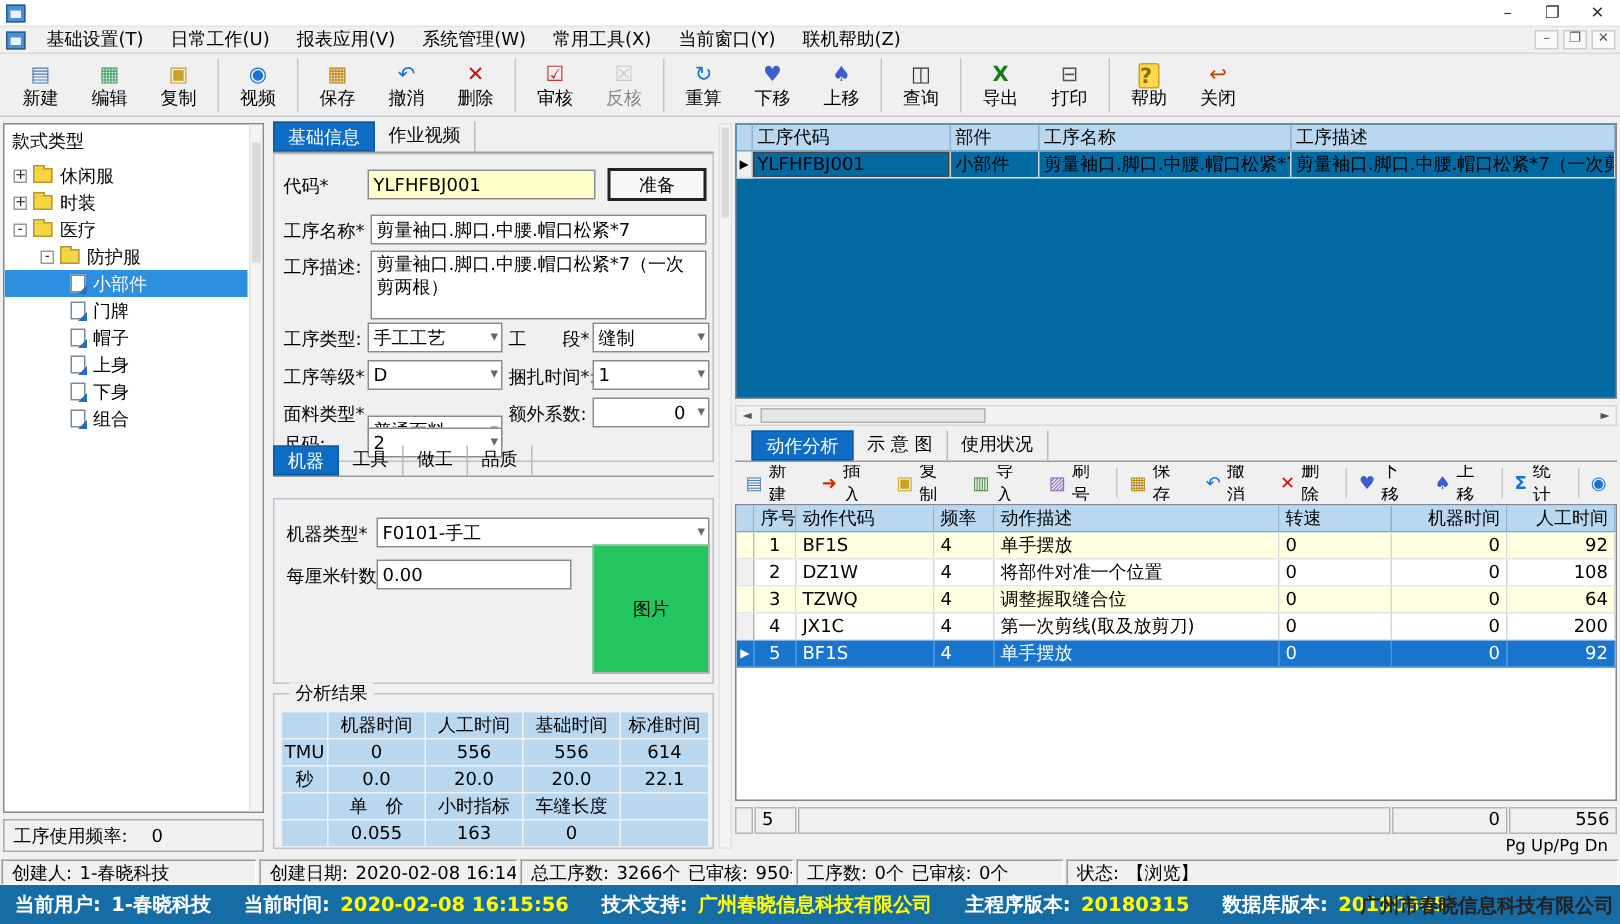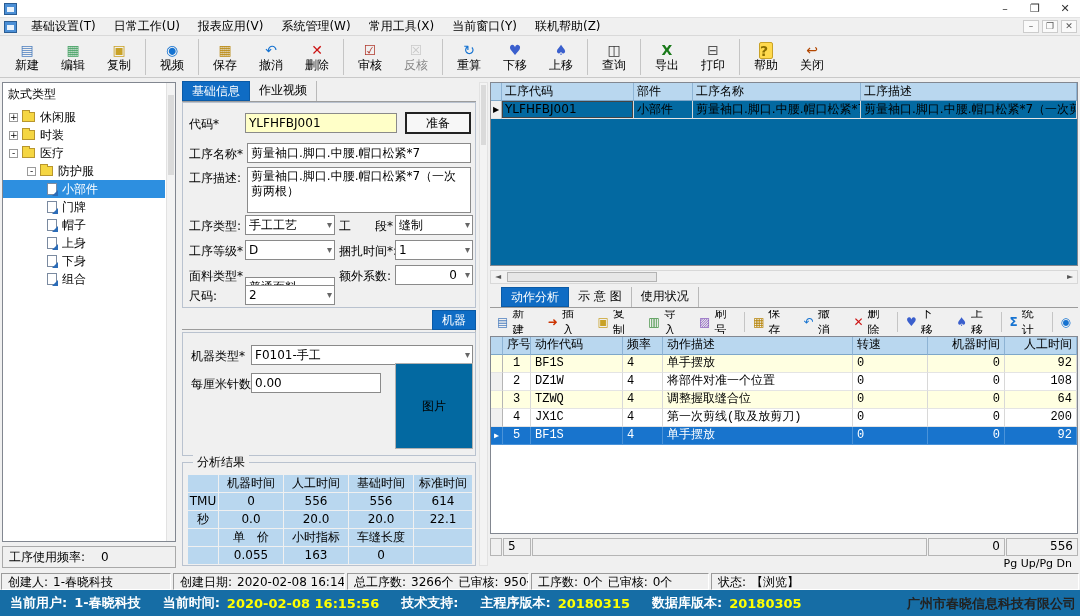--- a/index.html
+++ b/index.html
@@ -56,23 +56,23 @@
 .grp{position:absolute;left:2px;background:#f0f0f0;border:1px solid #b9c2cf;}
 .grp1{top:24px;width:294px;height:206px;}
 .f-lb{position:absolute;white-space:pre;line-height:14px;}
 .f-in{position:absolute;height:20px;border:1px solid #8a8a8a;background:#fff;display:flex;align-items:center;padding:0 3px;overflow:hidden;white-space:nowrap;}
 .f-in.yellow{background:#ffffc8;}
 .f-area{position:absolute;border:1px solid #8a8a8a;background:#fff;padding:1px 3px;line-height:15px;overflow:hidden;}
 .f-sel{position:absolute;height:20px;border:1px solid #8a8a8a;background:#fff;display:flex;align-items:center;padding:0 15px 0 3px;overflow:hidden;white-space:nowrap;}
 .f-sel::after{content:"▾";position:absolute;right:2px;top:3px;color:#666;font-size:10px;}
 .f-sel.ralign{justify-content:flex-end;}
 .btn-prepare{position:absolute;width:66px;height:22px;border:2px solid #222;background:#f7f7f7;text-align:center;line-height:18px;}
-.tabs2{position:absolute;left:2px;top:232px;width:294px;flex-direction:column;}
+.tabs2{position:absolute;left:2px;top:220px;width:294px;}
 .grp2{top:254px;width:294px;height:124px;}
-.picbox{position:absolute;left:212px;top:30px;width:78px;height:86px;background:#0369a1;border:1px solid #b0b0b0;display:flex;align-items:center;justify-content:center;}
+.picbox{position:absolute;left:212px;top:30px;width:78px;height:86px;background:#22c55e;border:1px solid #b0b0b0;display:flex;align-items:center;justify-content:center;}
 .grp3{top:384px;width:294px;height:104px;}
 .grp-title{position:absolute;top:-8px;left:10px;background:#f0f0f0;padding:0 4px;line-height:14px;}
 .an-tb{position:absolute;left:5px;top:12px;}
 .an-row{display:flex;gap:1px;margin-bottom:1px;}
 .an-c{background:#b9d7ef;height:17px;line-height:17px;text-align:center;overflow:hidden;}
 .an-w0{width:30px}.an-w1{width:64px}.an-w2{width:64px}.an-w3{width:64px}.an-w4{width:58px}
 
 .rightp{position:absolute;left:490px;top:0;width:590px;height:494px;}
 .ptable{position:absolute;left:0;top:4px;width:588px;height:184px;background:#0369a1;border:1px solid #828790;overflow:hidden;}
 .pt-row{display:flex;height:18px;line-height:17px;}
@@ -86,21 +86,21 @@
 .hsb{position:absolute;left:0;top:192px;width:588px;height:14px;background:#f2f2f2;border:1px solid #d8d8d8;display:flex;align-items:center;}
 .hsb .ar{width:14px;text-align:center;font-size:8px;color:#555;line-height:12px;}
 .hsb .thumb{width:150px;height:10px;background:#e7e7e7;border:1px solid #b3b3b3;margin-left:2px;}
 .hsb .sp{flex:1}
 .tabs3{position:absolute;left:0;top:210px;width:588px;padding-left:11px;}
 .atoolbar{position:absolute;left:0;top:232px;width:588px;height:24px;display:flex;align-items:center;background:#f0f0f0;overflow:hidden;}
 .abtn{display:flex;align-items:center;gap:4px;padding:0 7px;height:22px;}
 .abtn .ic{font-size:12px;}
 .asep{width:1px;height:20px;background:#c5c5c5;margin:0 1px;flex:none;}
 .atable{position:absolute;left:0;top:258px;width:588px;height:198px;background:#fff;border:1px solid #828790;overflow:hidden;}
-.at-row{display:flex;height:18px;line-height:17px;font-family:Liberation Mono, monospace;}
+.at-row{display:flex;height:18px;line-height:17px;}
 .at-hc{background:#b9d7ef;border-right:1px solid #8db3d4;border-bottom:1px solid #7da7c9;padding:0 4px;overflow:hidden;white-space:nowrap;}
 .at-dc{border-right:1px solid #d8d8d8;border-bottom:1px solid #e4e4e4;padding:0 4px;overflow:hidden;white-space:nowrap;}
 .at-row.alt .at-dc{background:#ffffe1;}
 .at-row.sel .at-dc{background:#1874cd;color:#fff;border-right-color:#4a93d9;border-bottom-color:#4a93d9;}
 .at-g{width:12px;flex:none;padding:0;text-align:center;font-size:8px;}
 .at-g.hd{background:#b9d7ef;}
 .at-g.dt{background:#f0f0f0;border-right:1px solid #b5b5b5;color:#222;}
 .at-c1{width:28px;flex:none;text-align:center}.at-c2{width:92px;flex:none}.at-c3{width:40px;flex:none}
 .at-c4{width:190px;flex:none}.at-c5{width:75px;flex:none;text-align:left}
 .at-c6{width:77px;flex:none;text-align:right}.at-c7{flex:1;text-align:right}
@@ -550,18 +550,19 @@
     <span>【浏览】</span>
   </div>
 </div>
 
 <div class="sb2">
   <span class="lbl">当前用户:</span>
   <span class="val" style="color:#fff">1-春晓科技</span>
   <span class="lbl">当前时间:</span>
   <span class="val">2020-02-08 16:15:56</span>
   <span class="lbl">技术支持:</span>
+  <span class="val">广州春晓信息科技有限公司</span>
   <span class="lbl">主程序版本:</span>
   <span class="val">20180315</span>
   <span class="lbl">数据库版本:</span>
   <span class="val">20180305</span>
   <span class="watermark">广州市春晓信息科技有限公司</span>
 </div>
 
 </body></html>

